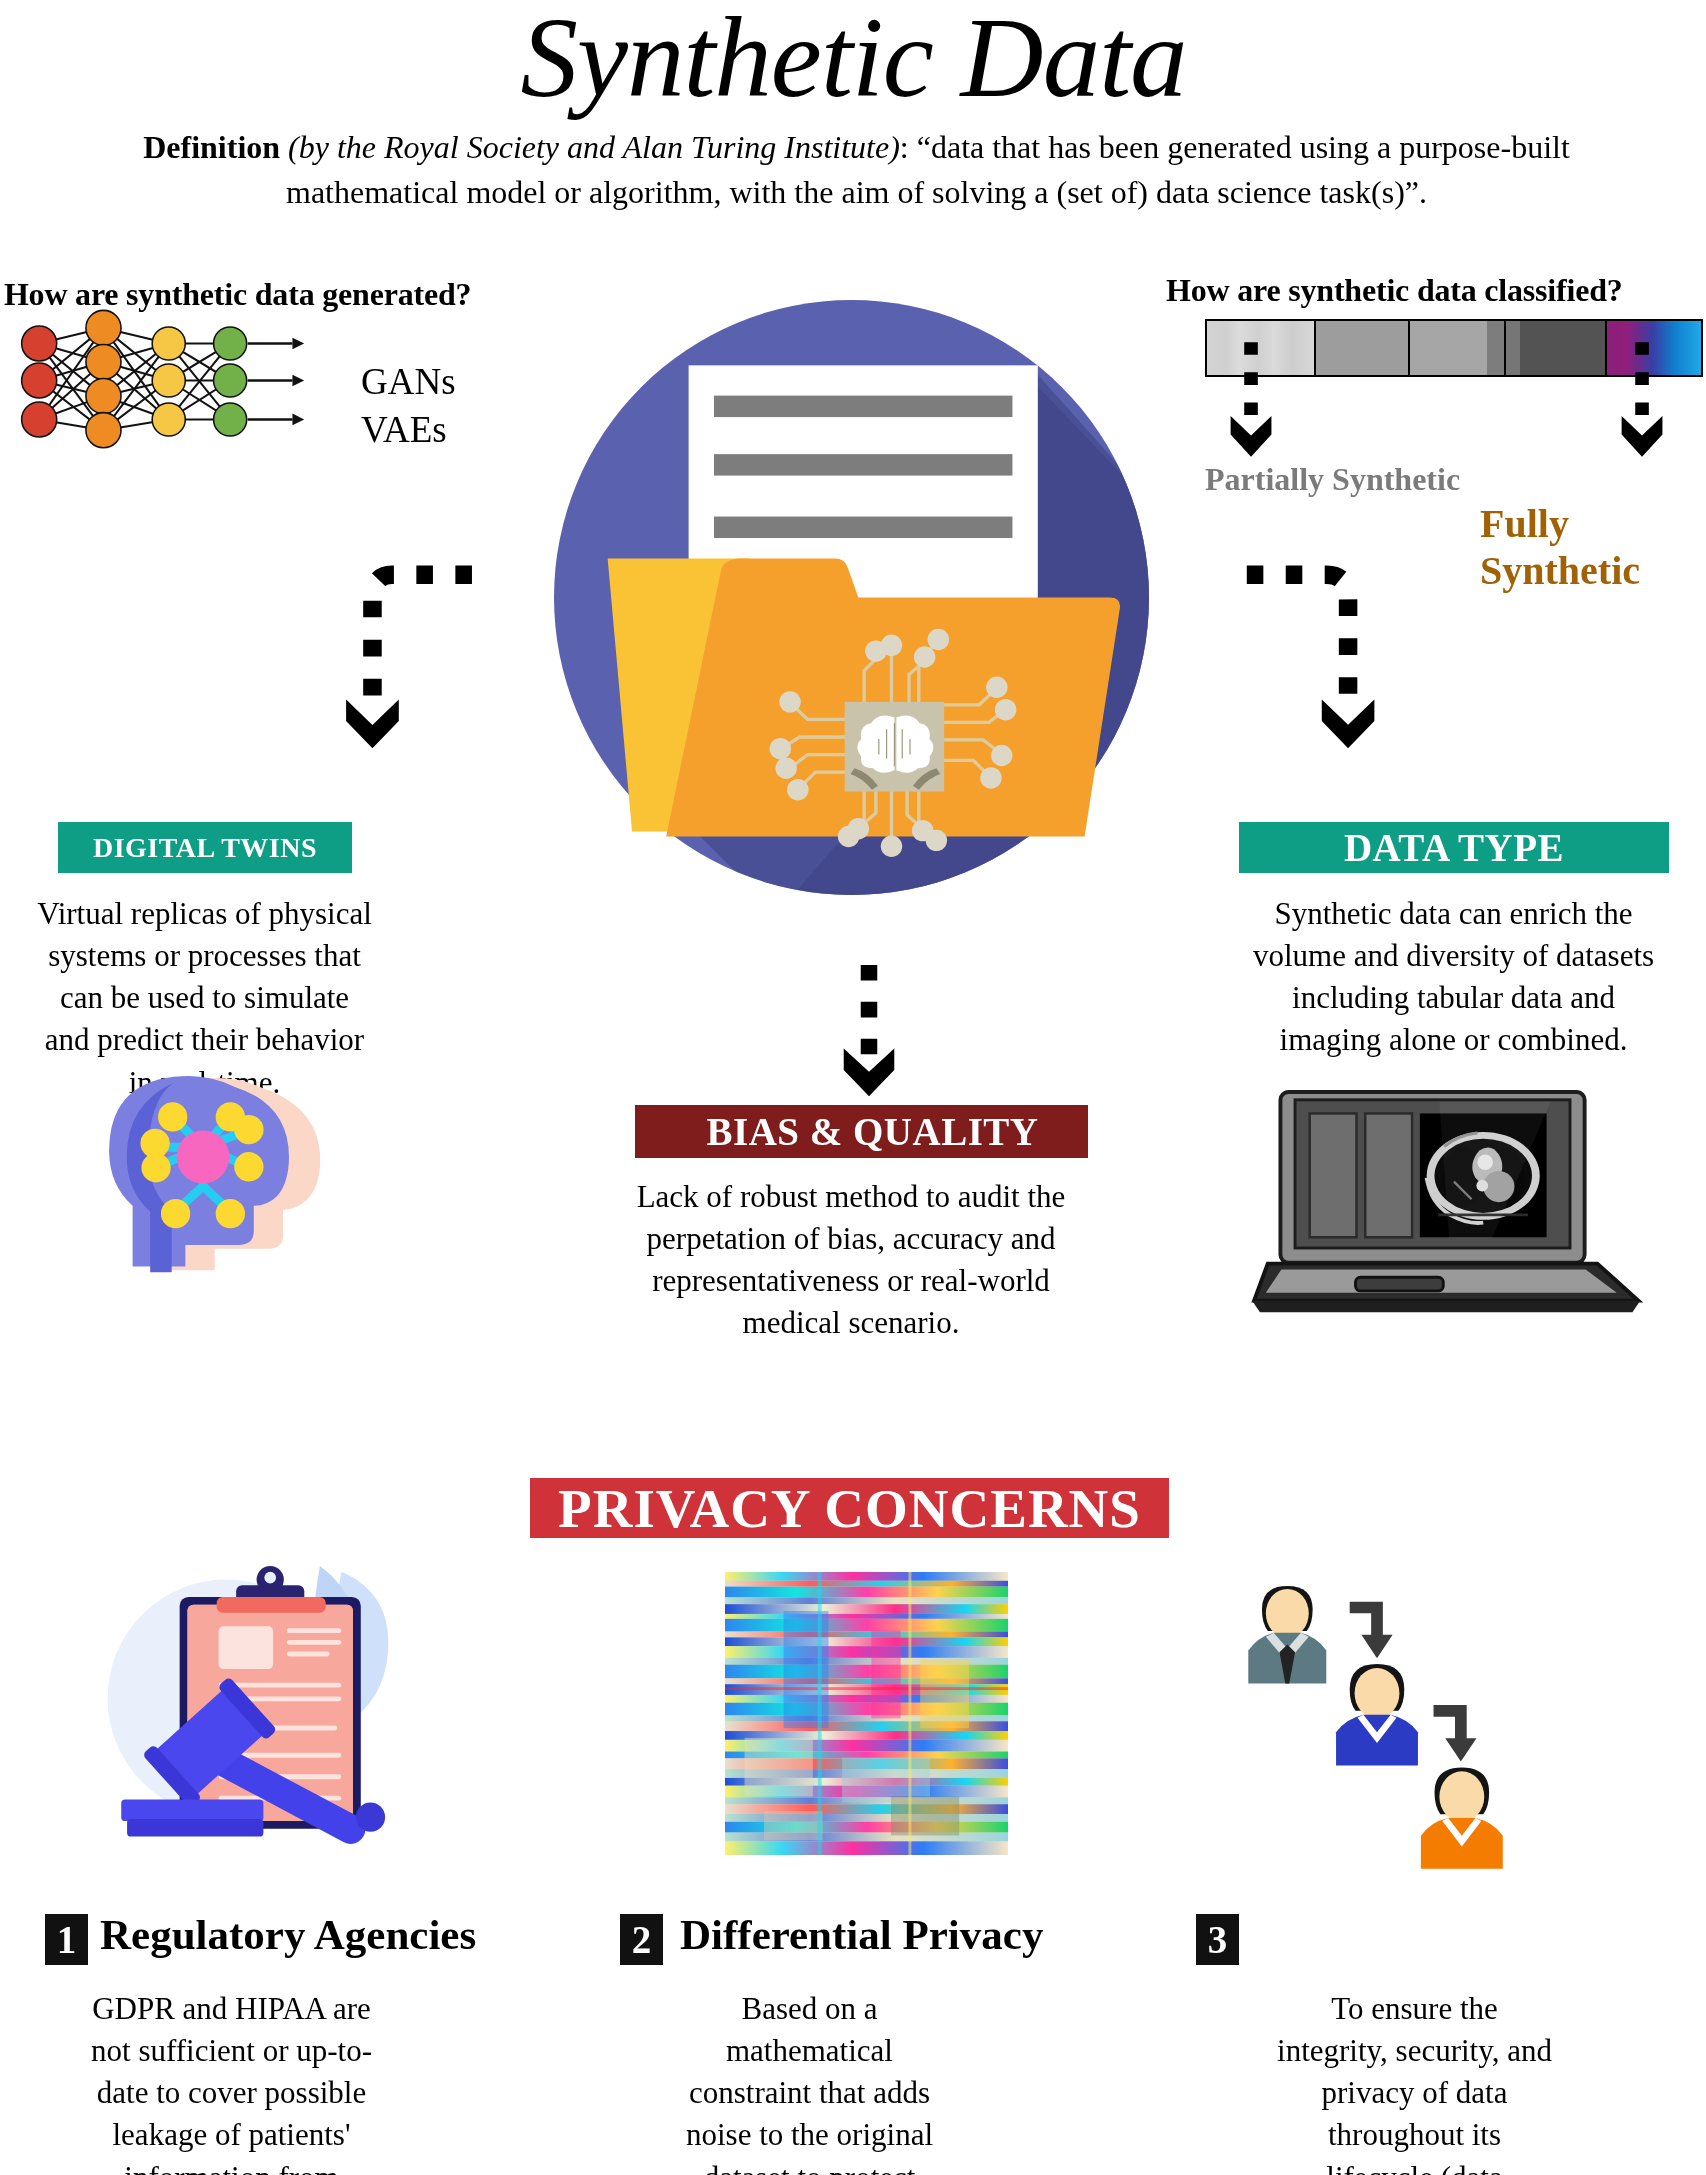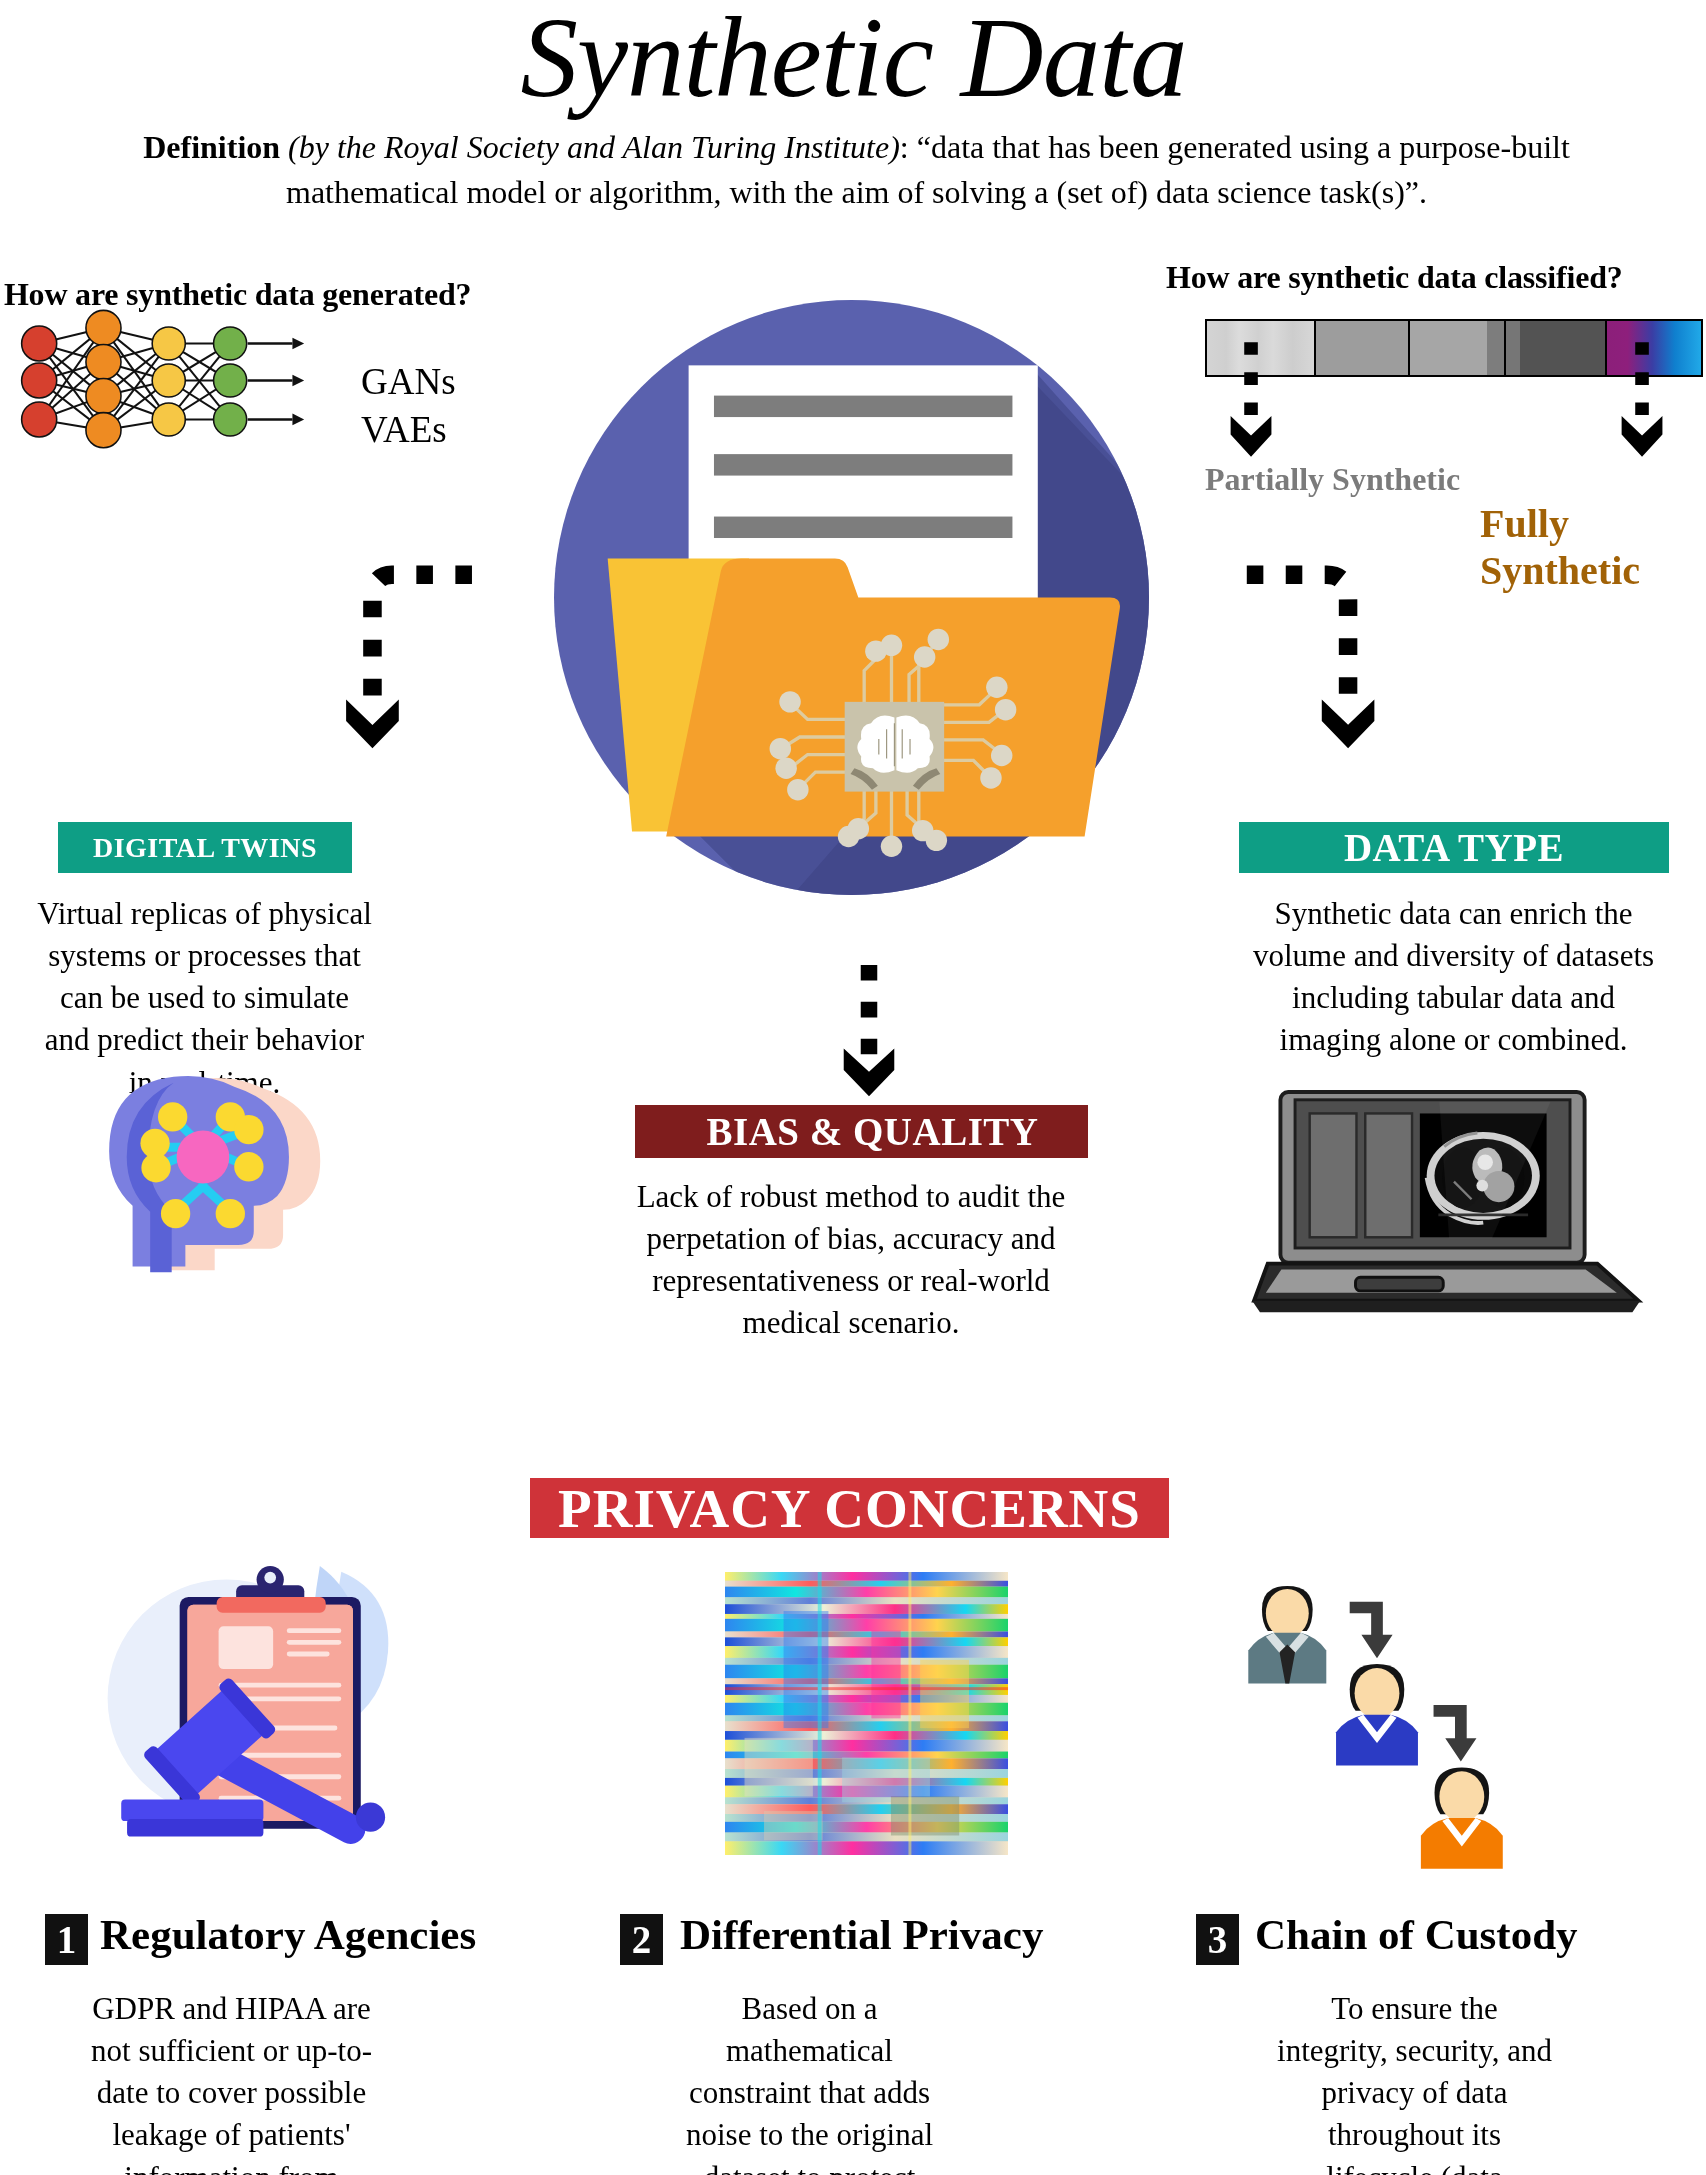--- a/index.html
+++ b/index.html
@@ -144,21 +144,21 @@
   <div class="abs" style="left:361px;top:360px;font-size:37px;">GANs</div>
   <div class="abs" style="left:361px;top:408px;font-size:37px;">VAEs</div>
 
   <div class="abs" style="left:263px;top:561px;">
     <svg width="215" height="200" viewBox="0 0 220 205">
       <path d="M214 14 L132 14 Q112 14 112 40 L112 150" stroke="#000" stroke-width="19" fill="none" stroke-dasharray="17 23" stroke-linecap="butt"></path>
       <path d="M85 142 L112 168 L139 142 L139 164 L112 192 L85 164 Z" fill="#000"></path>
     </svg>
   </div>
 
-  <div class="abs qhead" style="left:1166px;top:259px;">How are synthetic data classified?</div>
+  <div class="abs qhead" style="left:1166px;top:272px;">How are synthetic data classified?</div>
 
   <div class="abs strip" style="left:1205px;top:319px;width:498px;height:58px;">
     <div class="seg-border" style="width:22%;background:linear-gradient(90deg,#d4d4d4 0%,#cfcfcf 18%,#dcdcdc 30%,#d0d0d0 48%,#dadada 62%,#cdcdcd 80%,#d7d7d7 100%);"></div>
     <div class="seg-border" style="width:19%;background:#9d9d9d;"></div>
     <div class="seg-border" style="width:19.5%;background:linear-gradient(90deg,#a6a6a6 0%,#a6a6a6 82%,#7d7d7d 82%,#7d7d7d 100%);"></div>
     <div class="seg-border" style="width:20.5%;background:linear-gradient(90deg,#767676 0%,#767676 14%,#535353 14%,#535353 100%);"></div>
     <div style="width:19%;background:linear-gradient(90deg,#8c1f7a 0%,#8e1f7c 22%,#3b3da4 48%,#0f7fce 72%,#21a9e8 100%);"></div>
   </div>
 
   <div class="abs" style="left:1218px;top:338px;">
@@ -509,17 +509,16 @@
   <div class="abs" style="left:45px;top:1914px;width:43px;height:51px;"></div>
   <div class="abs numbox" style="left:45px;top:1914px;width:43px;height:51px;">1</div>
   <div class="abs pc-title" style="left:100px;top:1910px;">Regulatory Agencies</div>
   <div class="abs body-copy" style="left:90px;top:1988px;width:283px;">GDPR and HIPAA are not sufficient or up-to-date to cover possible leakage of patients' information from synthetic dataset.</div>
 
   <div class="abs numbox" style="left:620px;top:1914px;width:43px;height:51px;">2</div>
   <div class="abs pc-title" style="left:680px;top:1910px;">Differential Privacy</div>
   <div class="abs body-copy" style="left:663px;top:1988px;width:293px;">Based on a mathematical constraint that adds noise to the original dataset to protect individuals privacy.</div>
 
   <div class="abs numbox" style="left:1196px;top:1914px;width:43px;height:51px;">3</div>
-  <div class="abs pc-title" style="left:1255px;top:1910px;">Chain of Custody</div>
   <div class="abs body-copy" style="left:1273px;top:1988px;width:283px;">To ensure the integrity, security, and privacy of data throughout its lifecycle (data sharing, storing, and disposal).</div>
 
 </div>
 
 
 </body></html>

